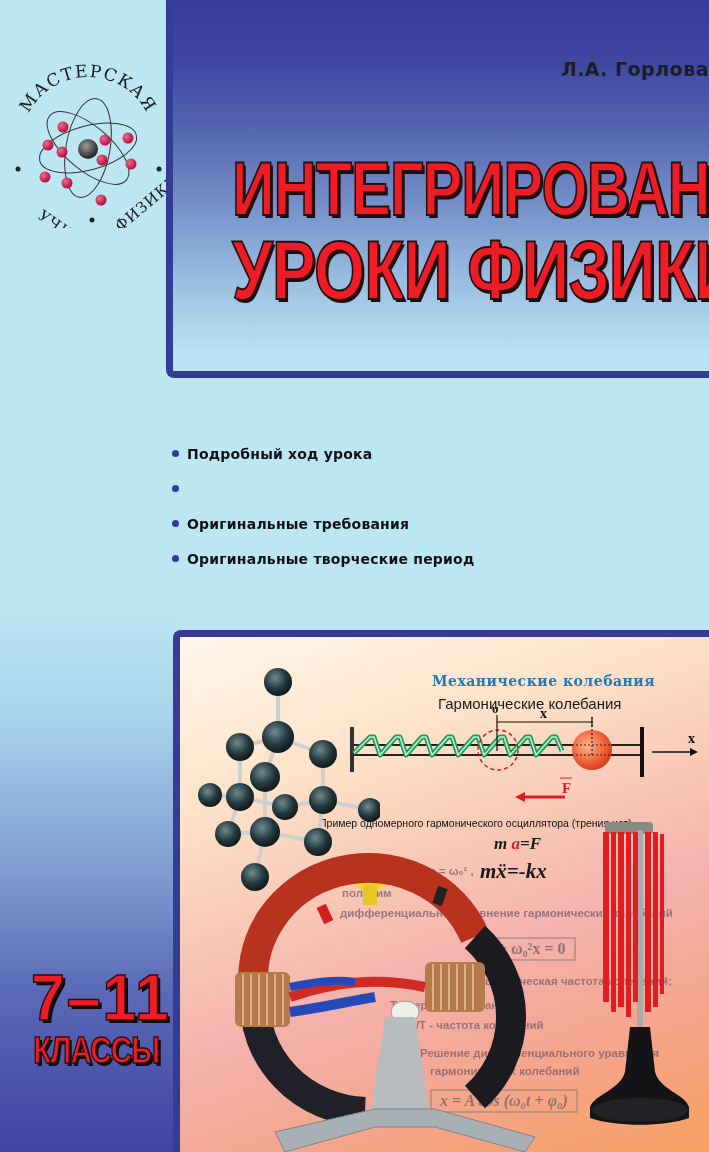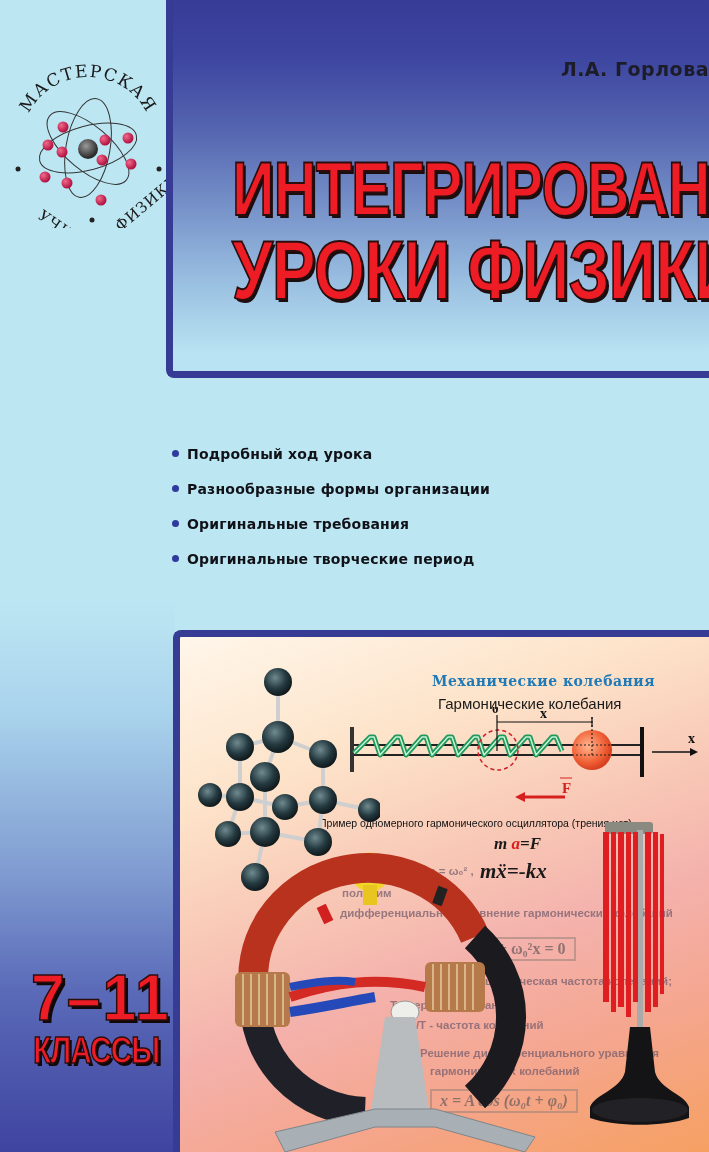--- a/index.html
+++ b/index.html
@@ -174,21 +174,20 @@
   <div class="title-line l2">УРОКИ ФИЗИКИ</div>
 </div>
 
 <div class="bullets">
   <div class="bullet-item">
     <span class="bullet-dot"></span>
     <span>Подробный ход урока</span>
   </div>
   <div class="bullet-item">
     <span class="bullet-dot"></span>
-    <span>Разнообразные формы организации</span>
   </div>
   <div class="bullet-item">
     <span class="bullet-dot"></span>
     <span>Оригинальные требования</span>
   </div>
   <div class="bullet-item">
     <span class="bullet-dot"></span>
     <span>Оригинальные творческие период</span>
   </div>
 </div>

